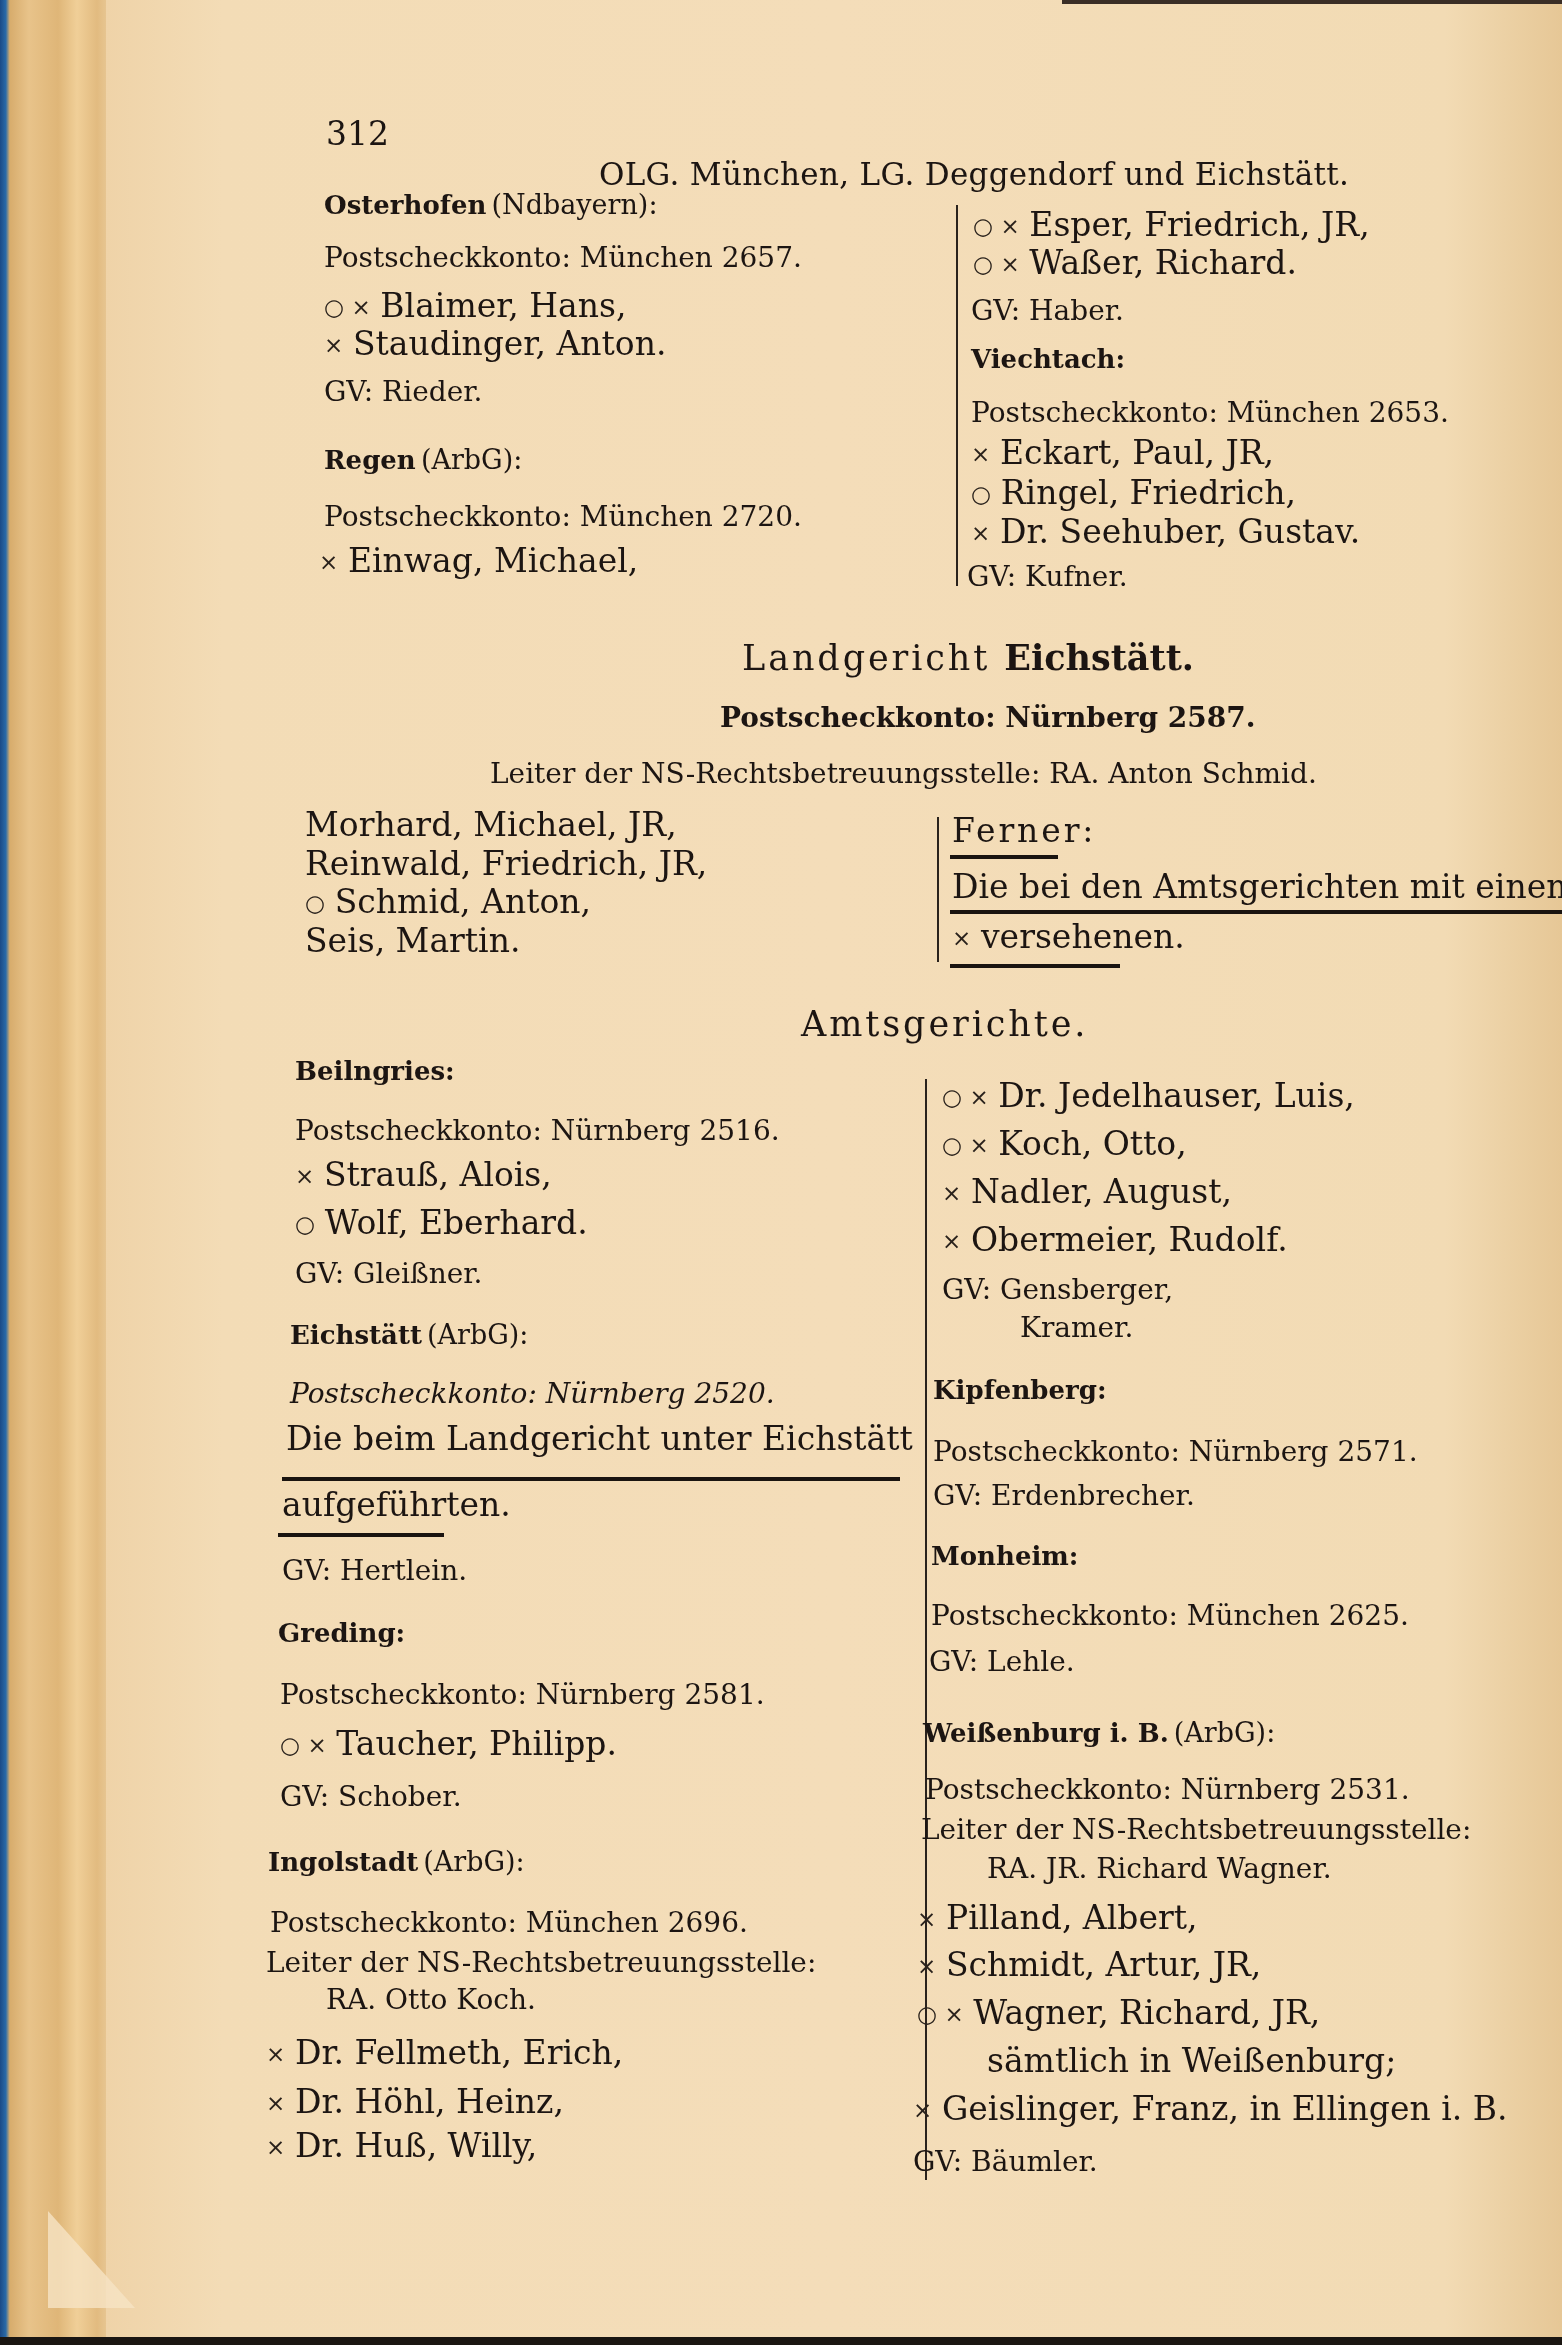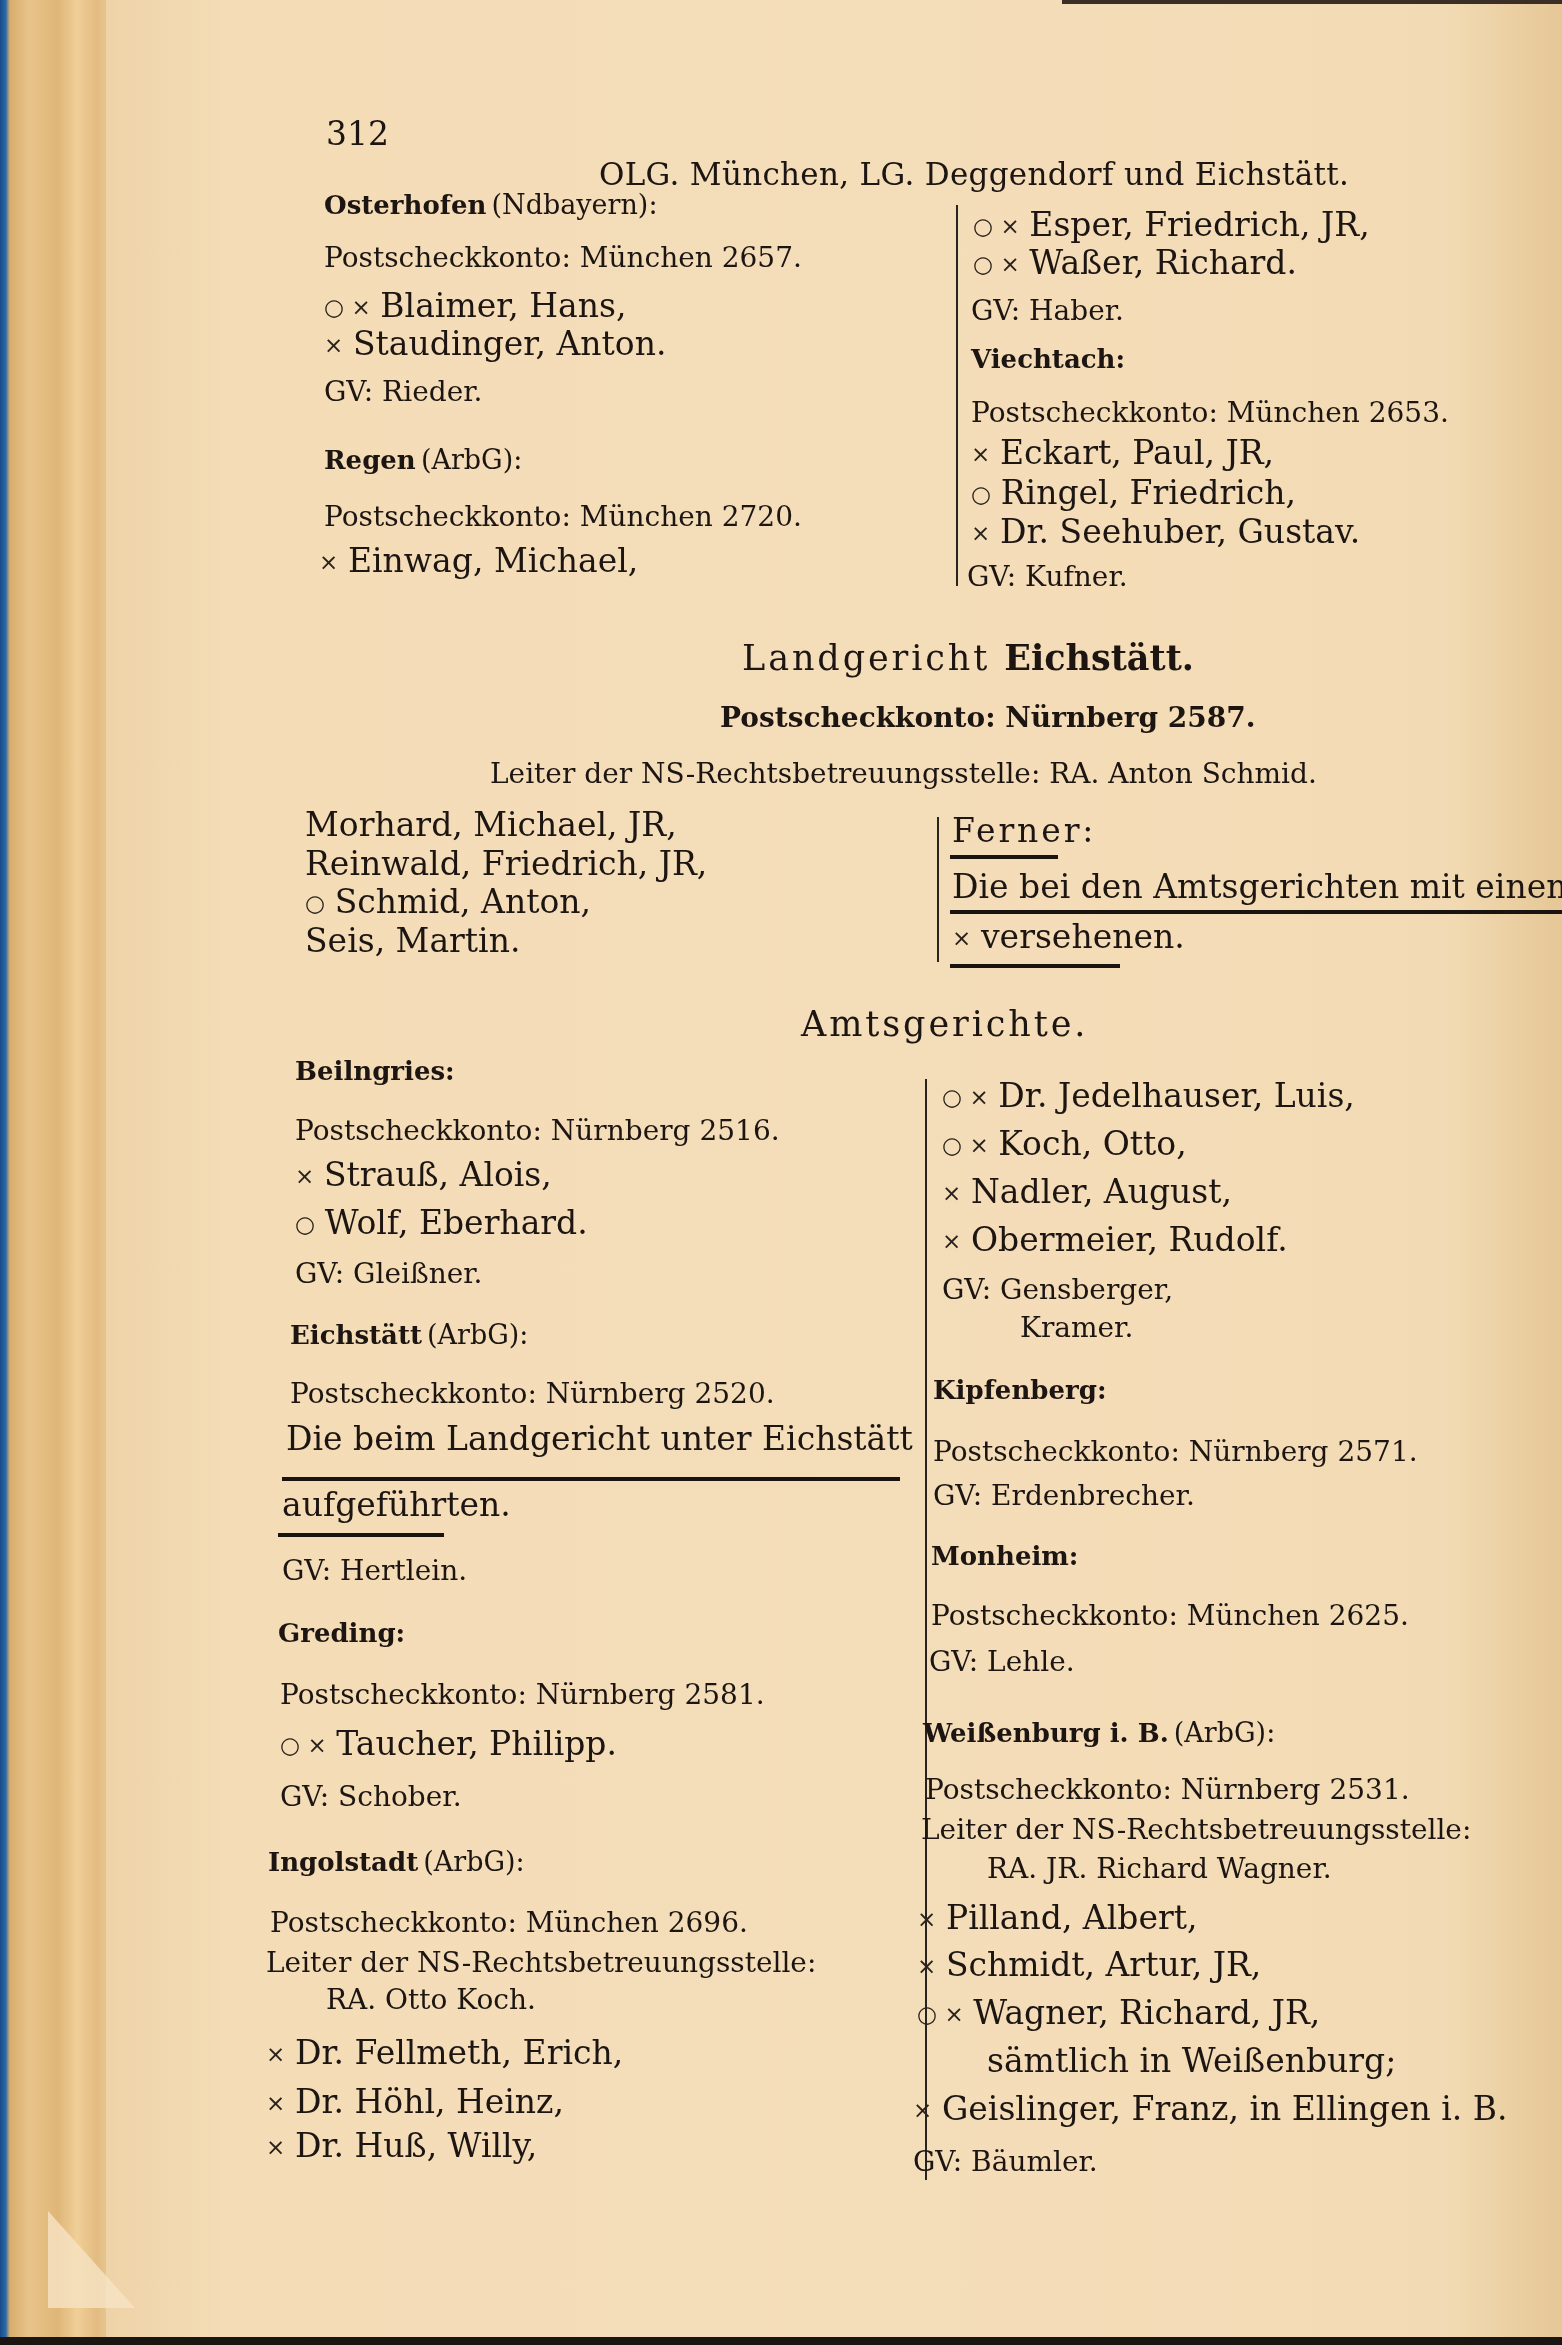--- a/index.html
+++ b/index.html
@@ -113,21 +113,21 @@
   <div class="abs name" style="left:295px;top:1155px;"><span class="marker">×</span><span>Strauß, Alois,</span></div>
   <div class="abs name" style="left:295px;top:1203px;"><span class="marker">○</span><span>Wolf, Eberhard.</span></div>
   <div class="abs gv" style="left:295px;top:1257px;">GV: Gleißner.</div>
 </div>
 
 <div>
   <div class="abs" style="left:290px;top:1319px;">
     <span class="court">Eichstätt</span>
     <span class="court-paren">(ArbG):</span>
   </div>
-  <div class="abs info" style="left:290px;top:1377px;">Postscheckkonto: Nürnberg 2520.</div>
+  <div class="abs info" style="left:290px;top:1377px;font-style:italic;">Postscheckkonto: Nürnberg 2520.</div>
   <div class="abs name" style="left:286px;top:1419px;">Die beim Landgericht unter Eichstätt</div>
   <div class="uline" style="left:282px;top:1477px;width:618px;"></div>
   <div class="abs name" style="left:282px;top:1485px;">aufgeführten.</div>
   <div class="uline" style="left:278px;top:1533px;width:166px;"></div>
   <div class="abs gv" style="left:282px;top:1554px;">GV: Hertlein.</div>
 </div>
 
 <div>
   <div class="abs court" style="left:278px;top:1618px;">Greding:</div>
   <div class="abs info" style="left:280px;top:1678px;">Postscheckkonto: Nürnberg 2581.</div>

